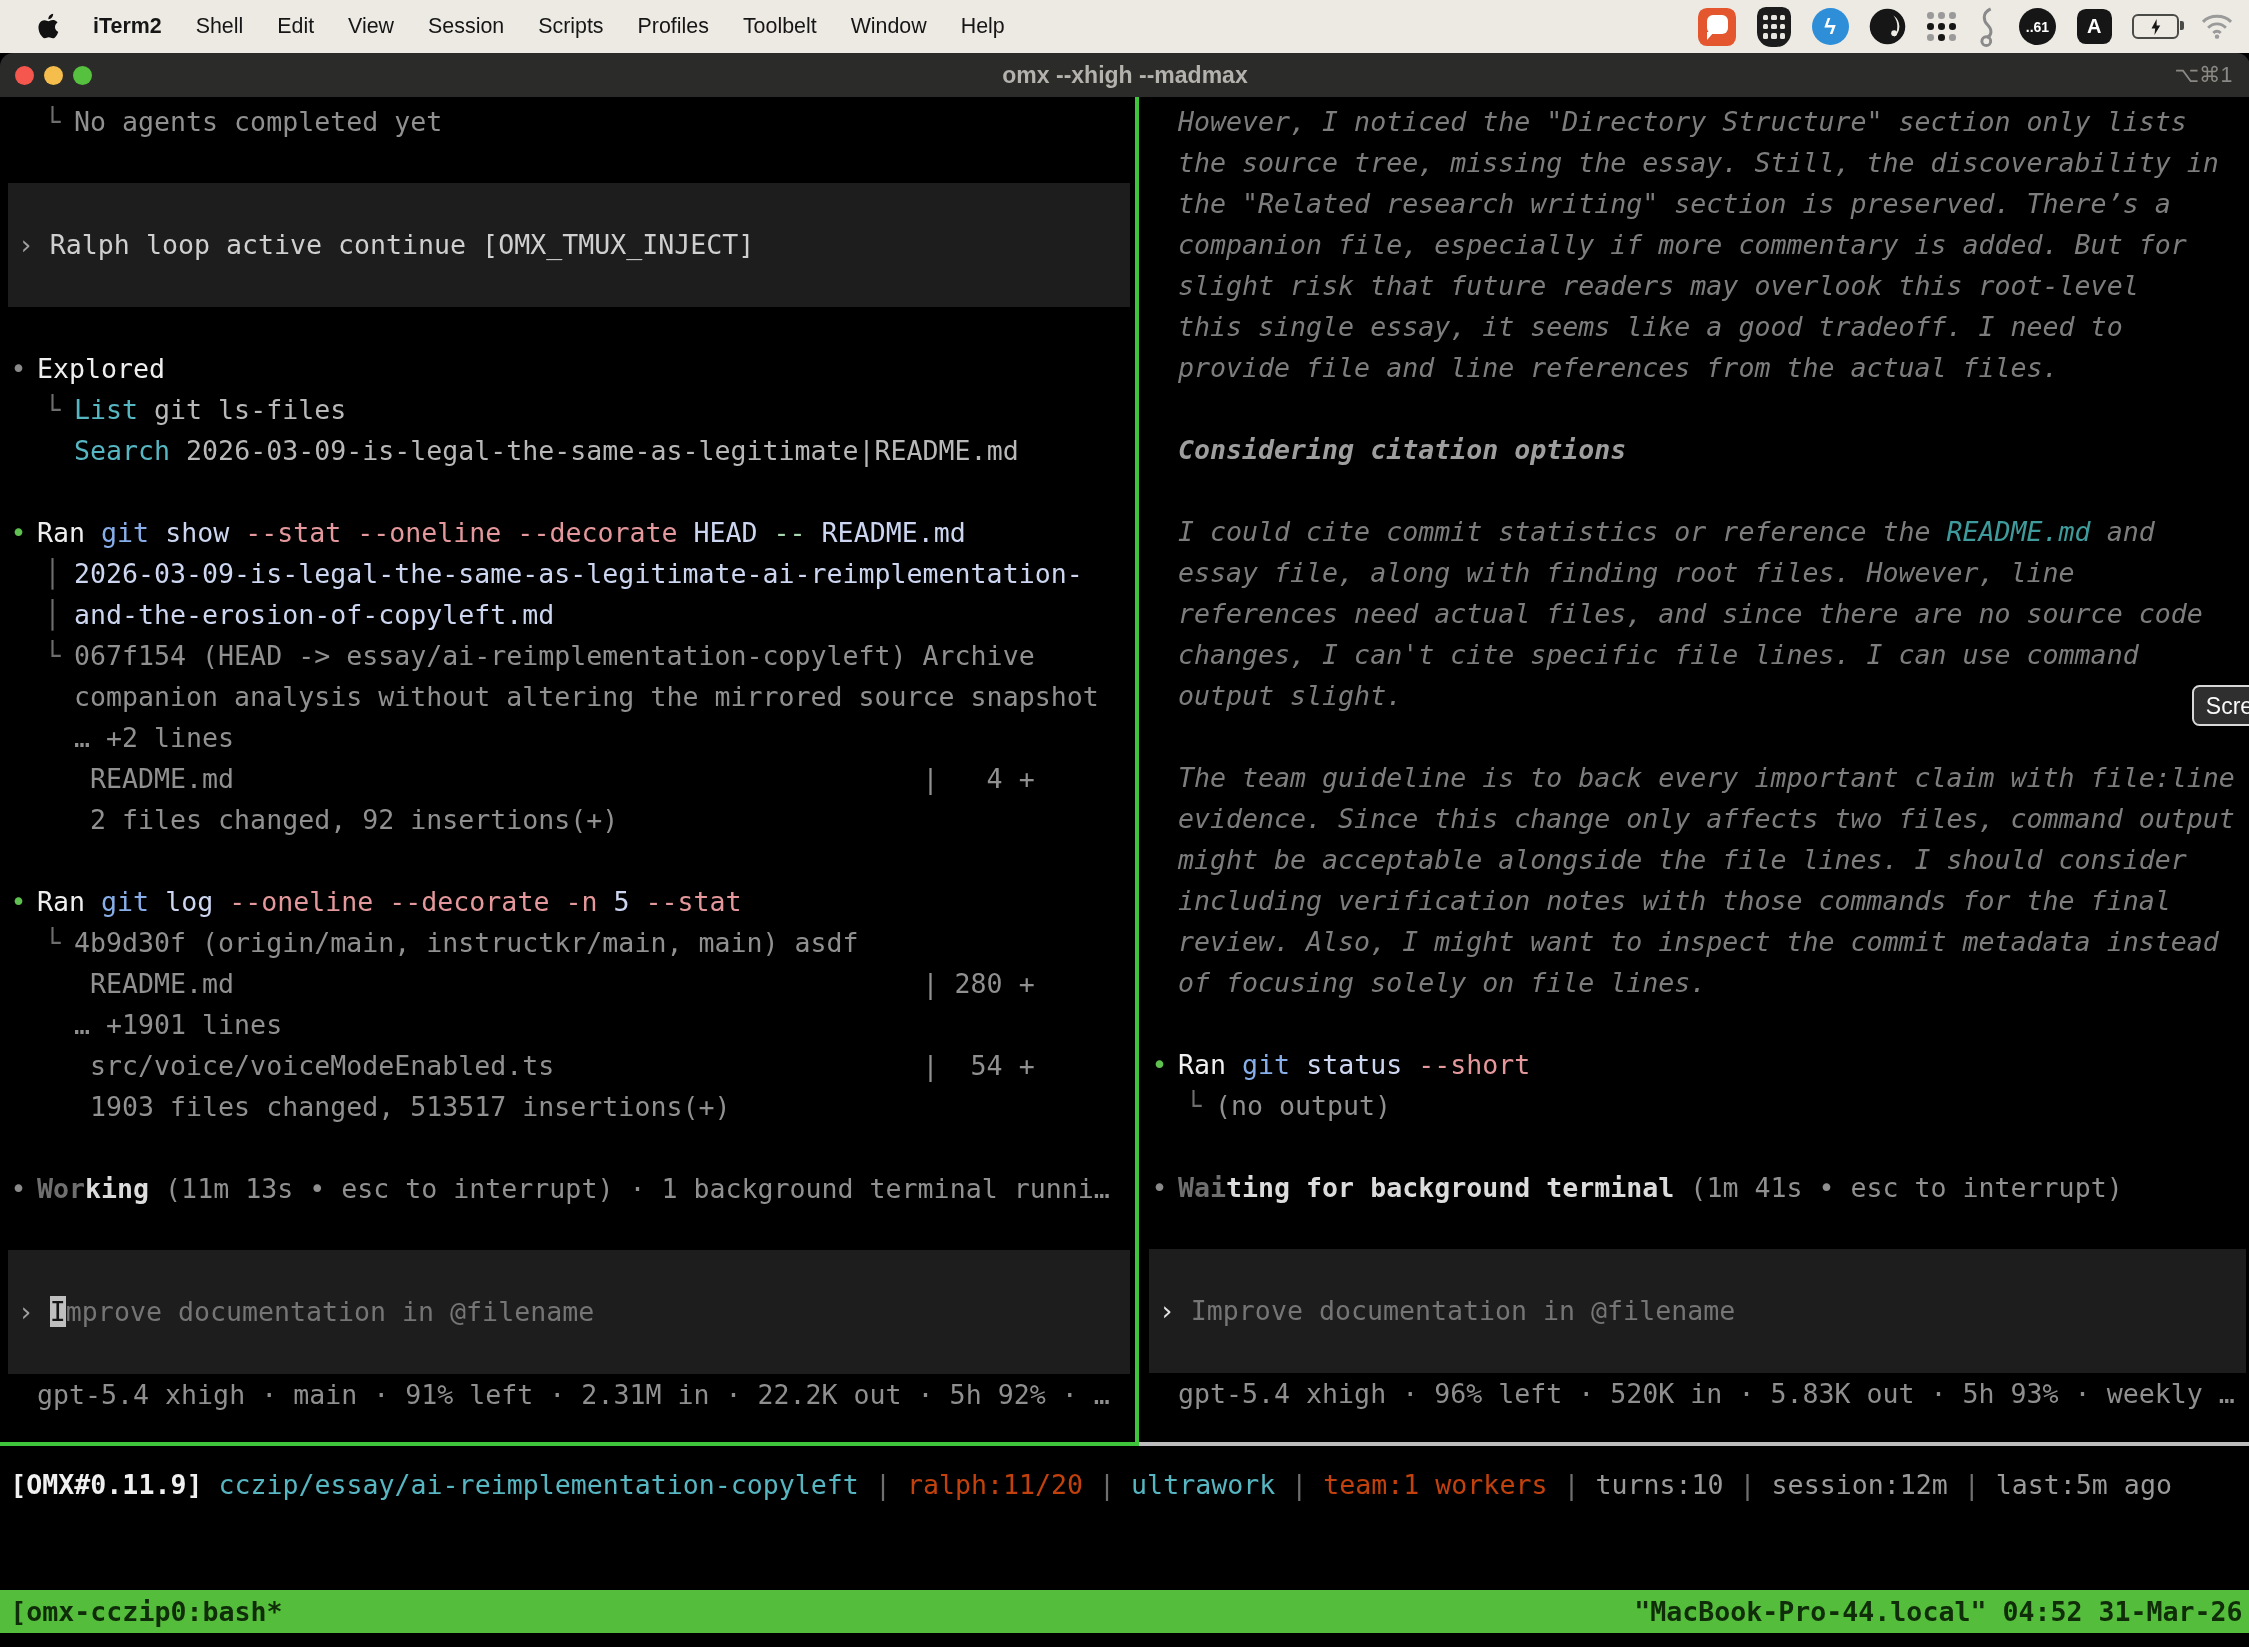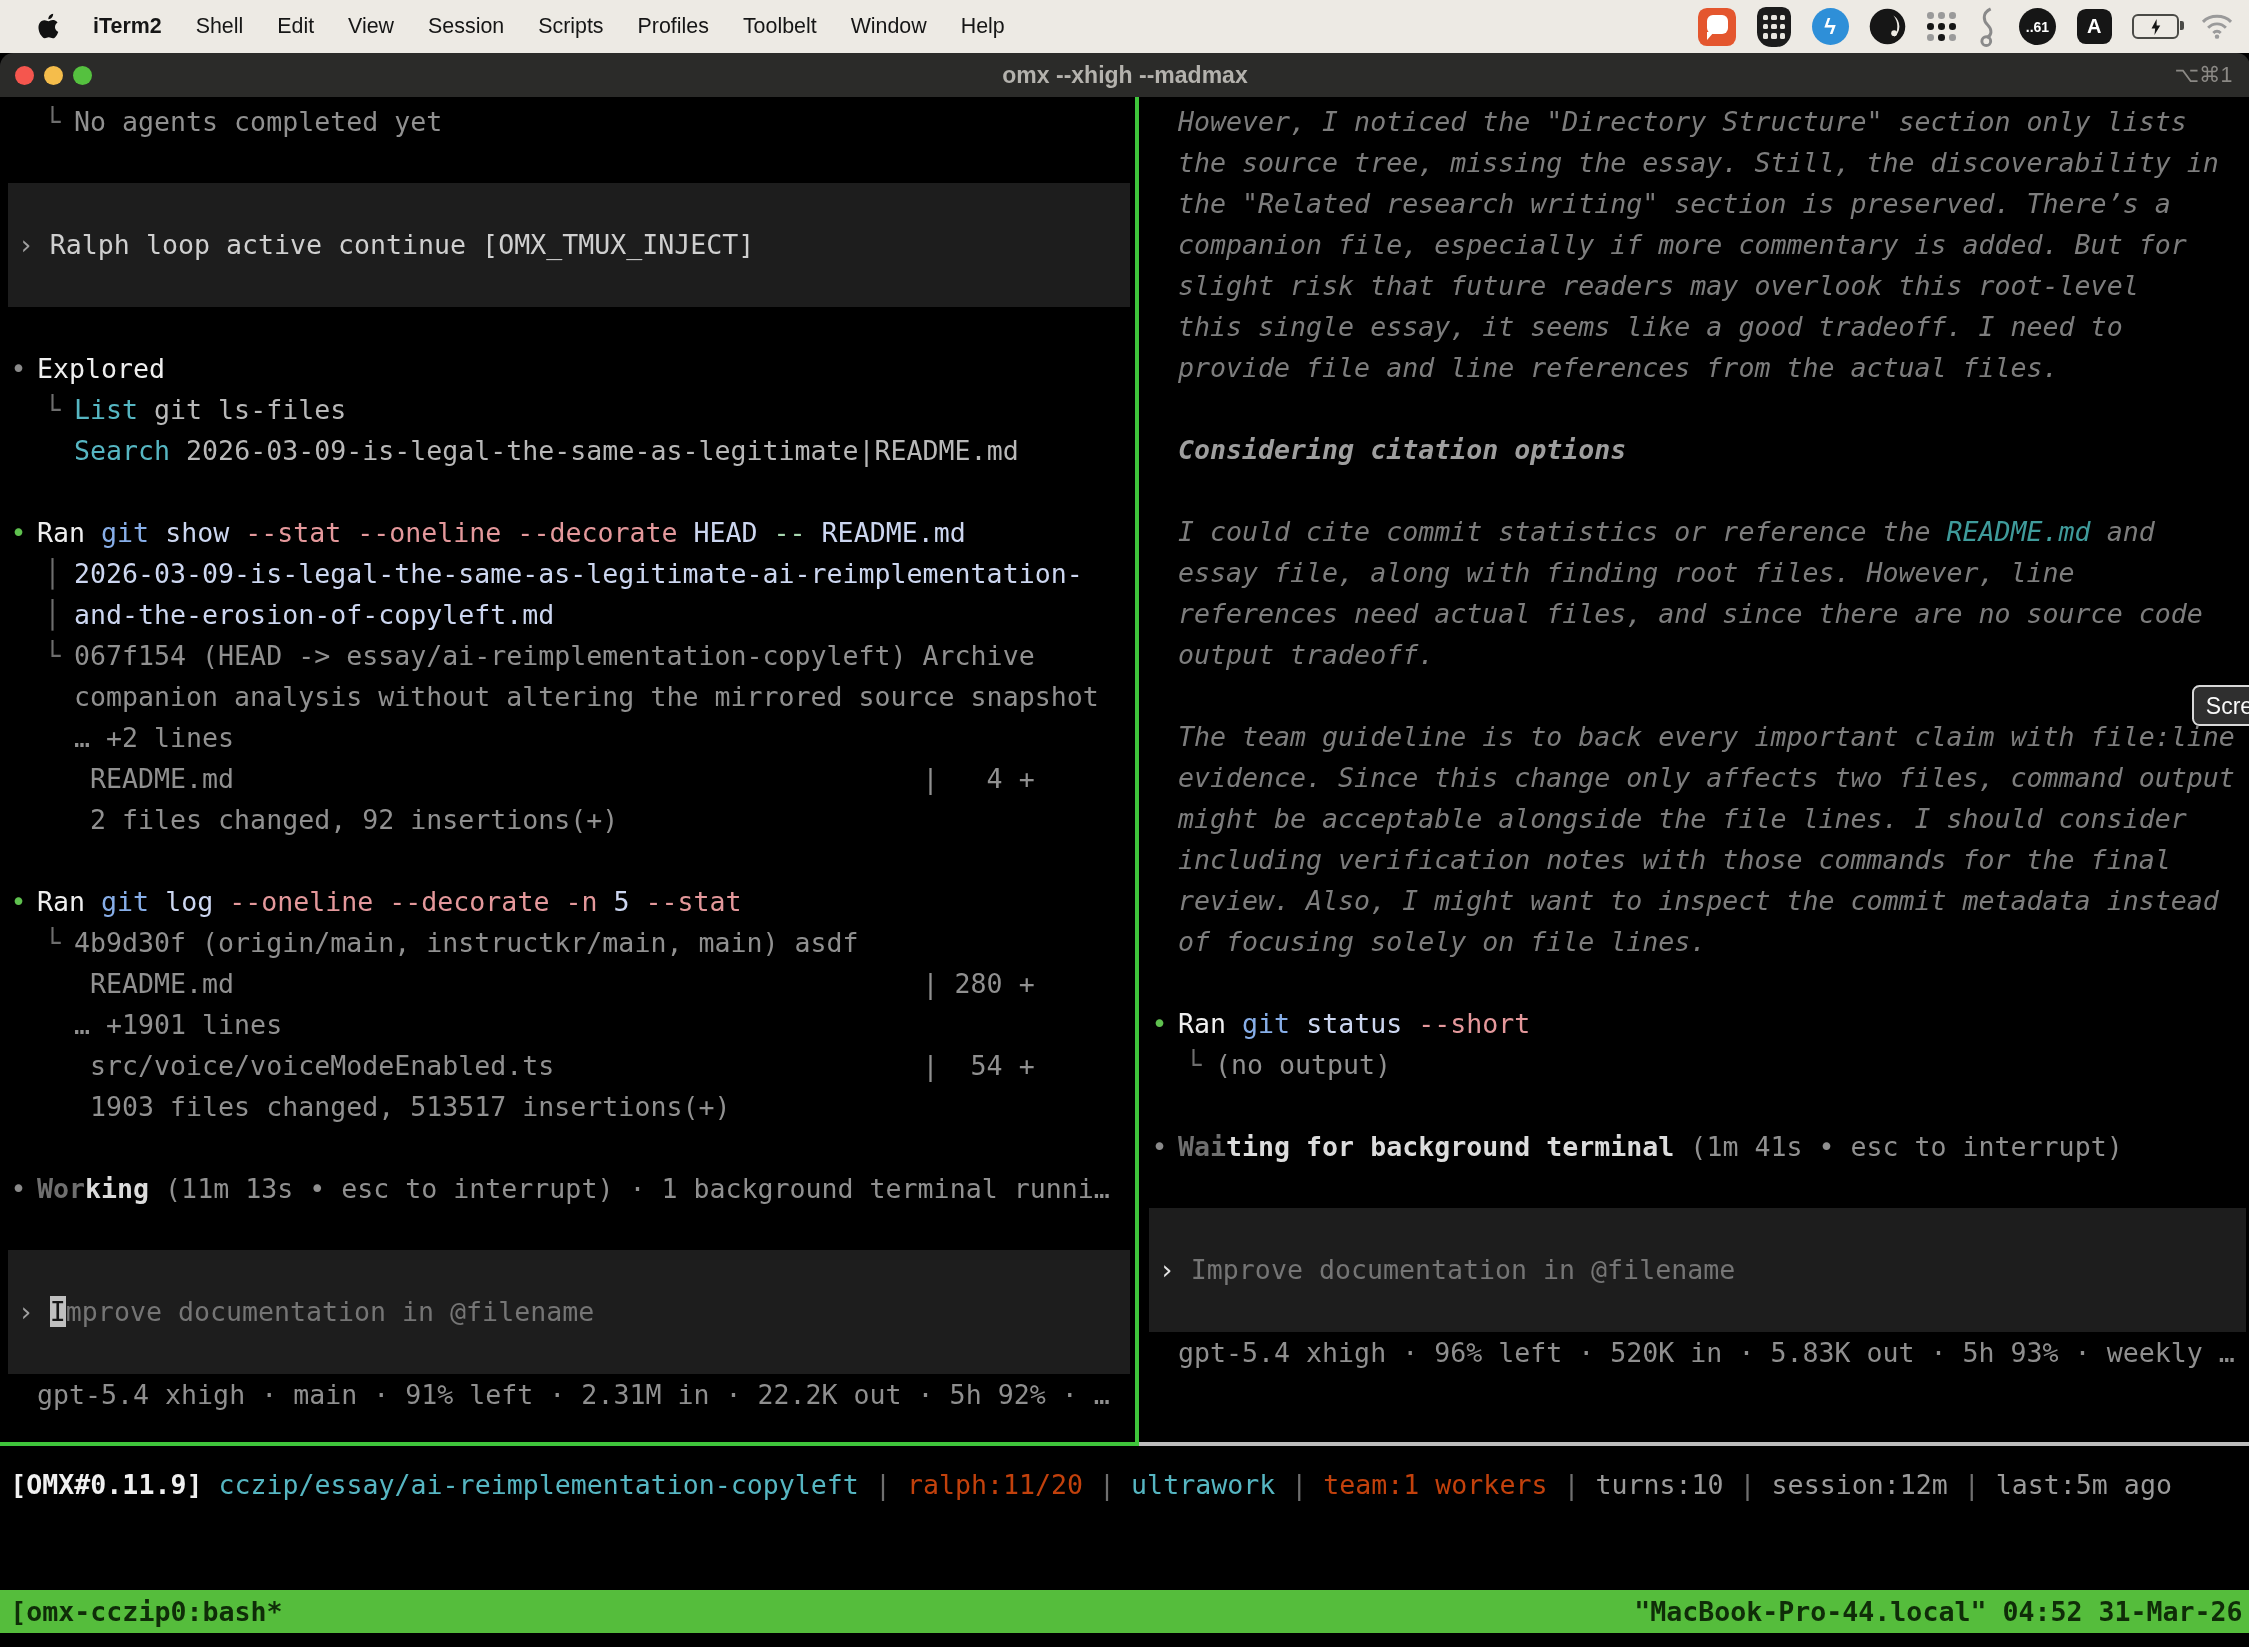--- a/index.html
+++ b/index.html
@@ -230,21 +230,22 @@
       <div class="r"><span class="ital">companion file, especially if more commentary is added. But for</span></div>
       <div class="r"><span class="ital">slight risk that future readers may overlook this root-level</span></div>
       <div class="r"><span class="ital">this single essay, it seems like a good tradeoff. I need to</span></div>
       <div class="r"><span class="ital">provide file and line references from the actual files.</span></div>
       <div class="r"></div>
       <div class="r"><span class="ithead">Considering citation options</span></div>
       <div class="r"></div>
       <div class="r"><span class="ital">I could cite commit statistics or reference the </span><span class="itlink">README.md</span><span class="ital"> and</span></div>
       <div class="r"><span class="ital">essay file, along with finding root files. However, line</span></div>
       <div class="r"><span class="ital">references need actual files, and since there are no source code</span></div>
-      <div class="r"><span class="ital">output tradeoff.</span></div>
+      <div class="r"><span class="ital">changes, I can't cite specific file lines. I can use command</span></div>
+      <div class="r"><span class="ital">output slight.</span></div>
       <div class="r"></div>
       <div class="r"><span class="ital">The team guideline is to back every important claim with file:line</span></div>
       <div class="r"><span class="ital">evidence. Since this change only affects two files, command output</span></div>
       <div class="r"><span class="ital">might be acceptable alongside the file lines. I should consider</span></div>
       <div class="r"><span class="ital">including verification notes with those commands for the final</span></div>
       <div class="r"><span class="ital">review. Also, I might want to inspect the commit metadata instead</span></div>
       <div class="r"><span class="ital">of focusing solely on file lines.</span></div>
       <div class="r"></div>
       <div class="r"><span class="blt gbul">•</span><span class="bold wht">Ran</span> <span class="blue">git</span> <span class="lav">status</span> <span class="pink">--short</span></div>
       <div class="r pad50"><span class="tree">└</span><span class="gry">(no output)</span></div>

